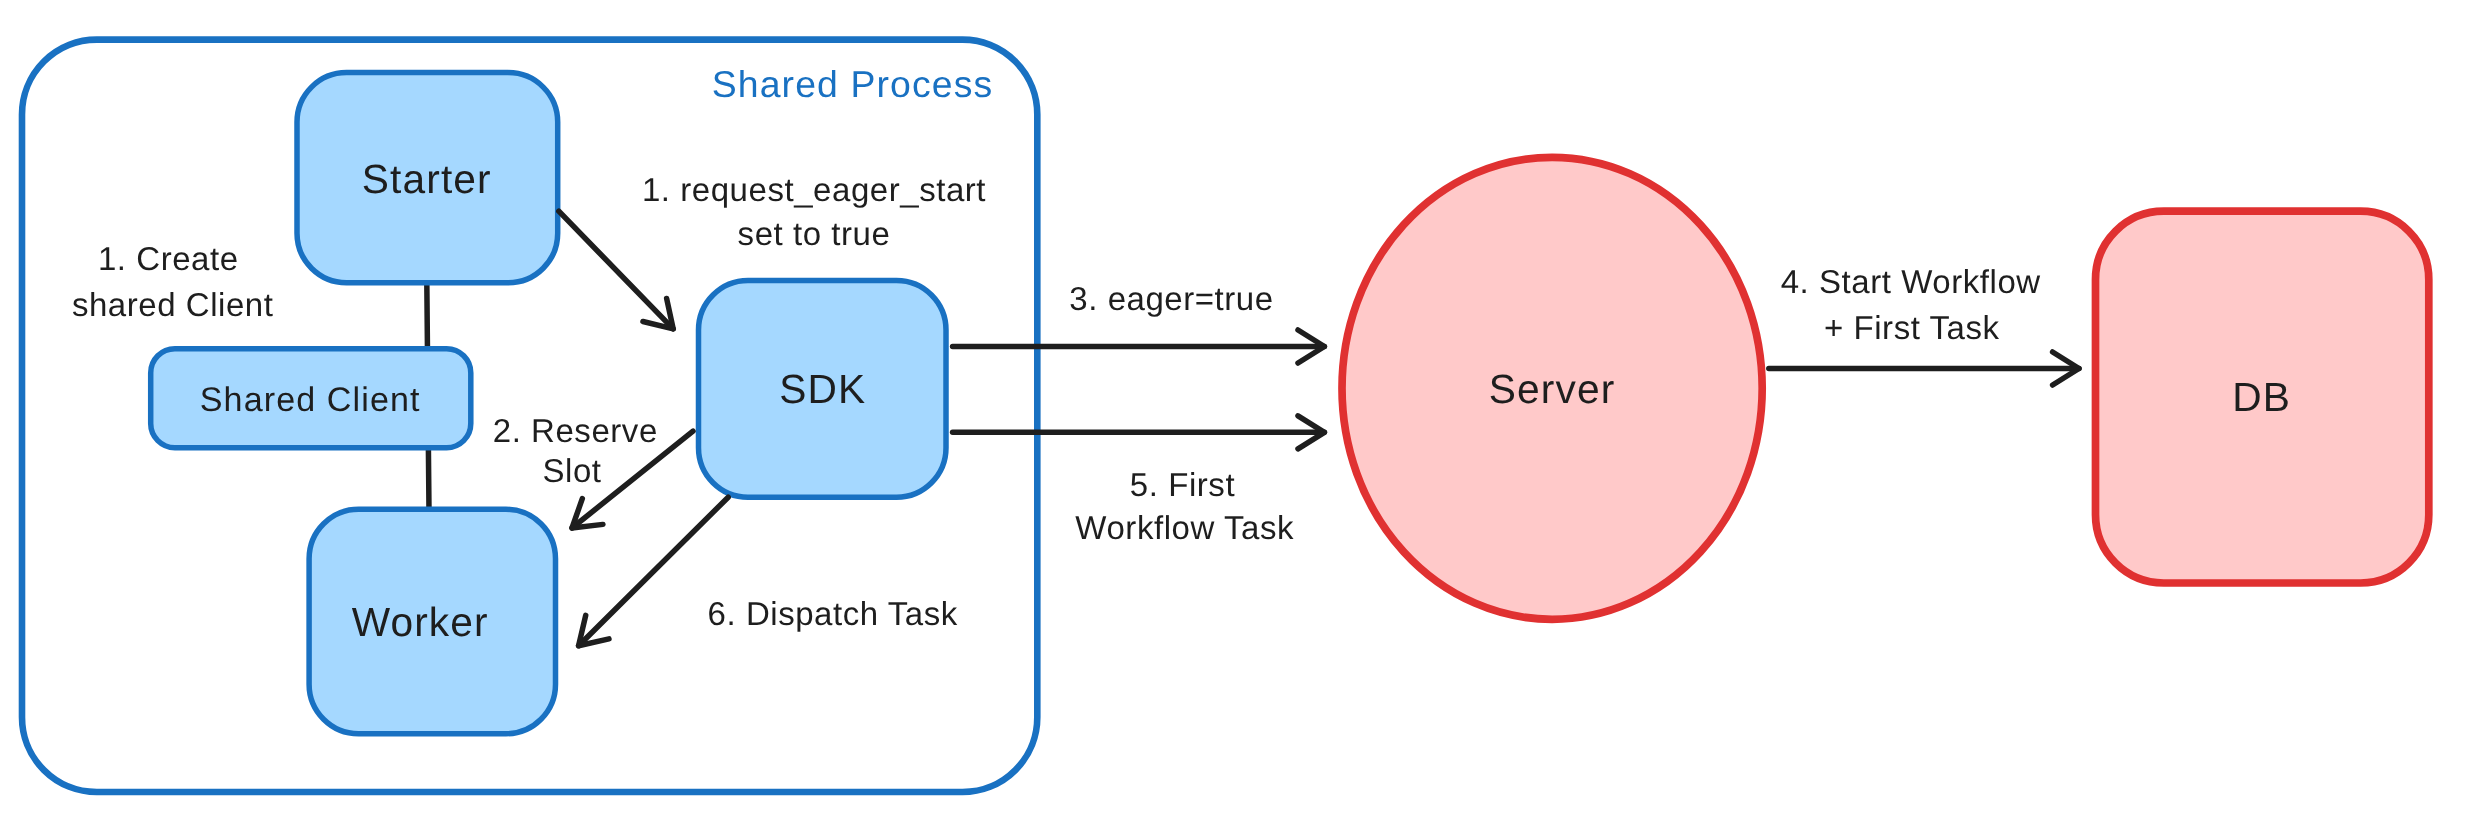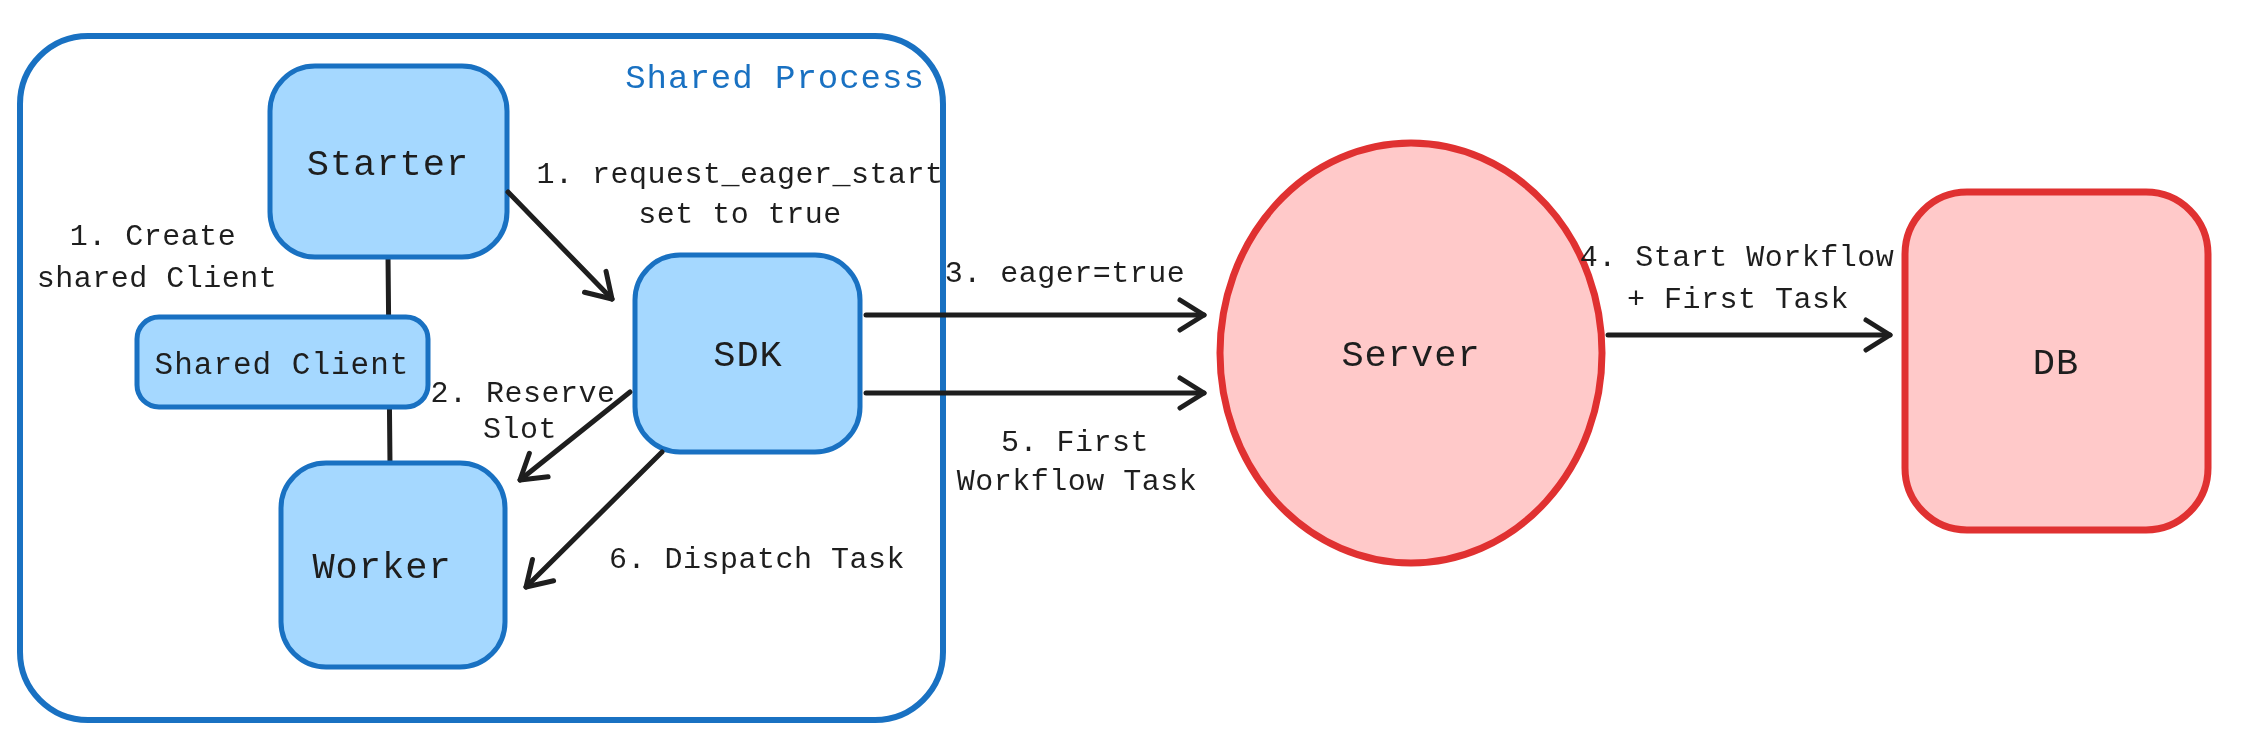--- a/index.html
+++ b/index.html
@@ -1,21 +1,21 @@
 <!DOCTYPE html>
 <html style="--blue-stroke: #1971c2; --blue-fill: #a5d8ff; --red-stroke: #e03131; --red-fill: #ffc9c9; --ink: #1e1e1e; --background: #ffffff;"><head>
 <meta charset="utf-8">
 <style>
   html, body { margin: 0; padding: 0; background: #ffffff; }
   .stage {
     position: relative;
     width: 1789px;
     height: 754px;
     background: var(--background, #ffffff);
-    font-family: Liberation Mono, monospace;
+    font-family: Liberation Sans, sans-serif;
     text-align: right;
   }
   svg { display: block; }
 
   .container-box {
     fill: none;
     stroke: var(--blue-stroke, #1971c2);
     stroke-width: 6;
   }
   .blue-node {

